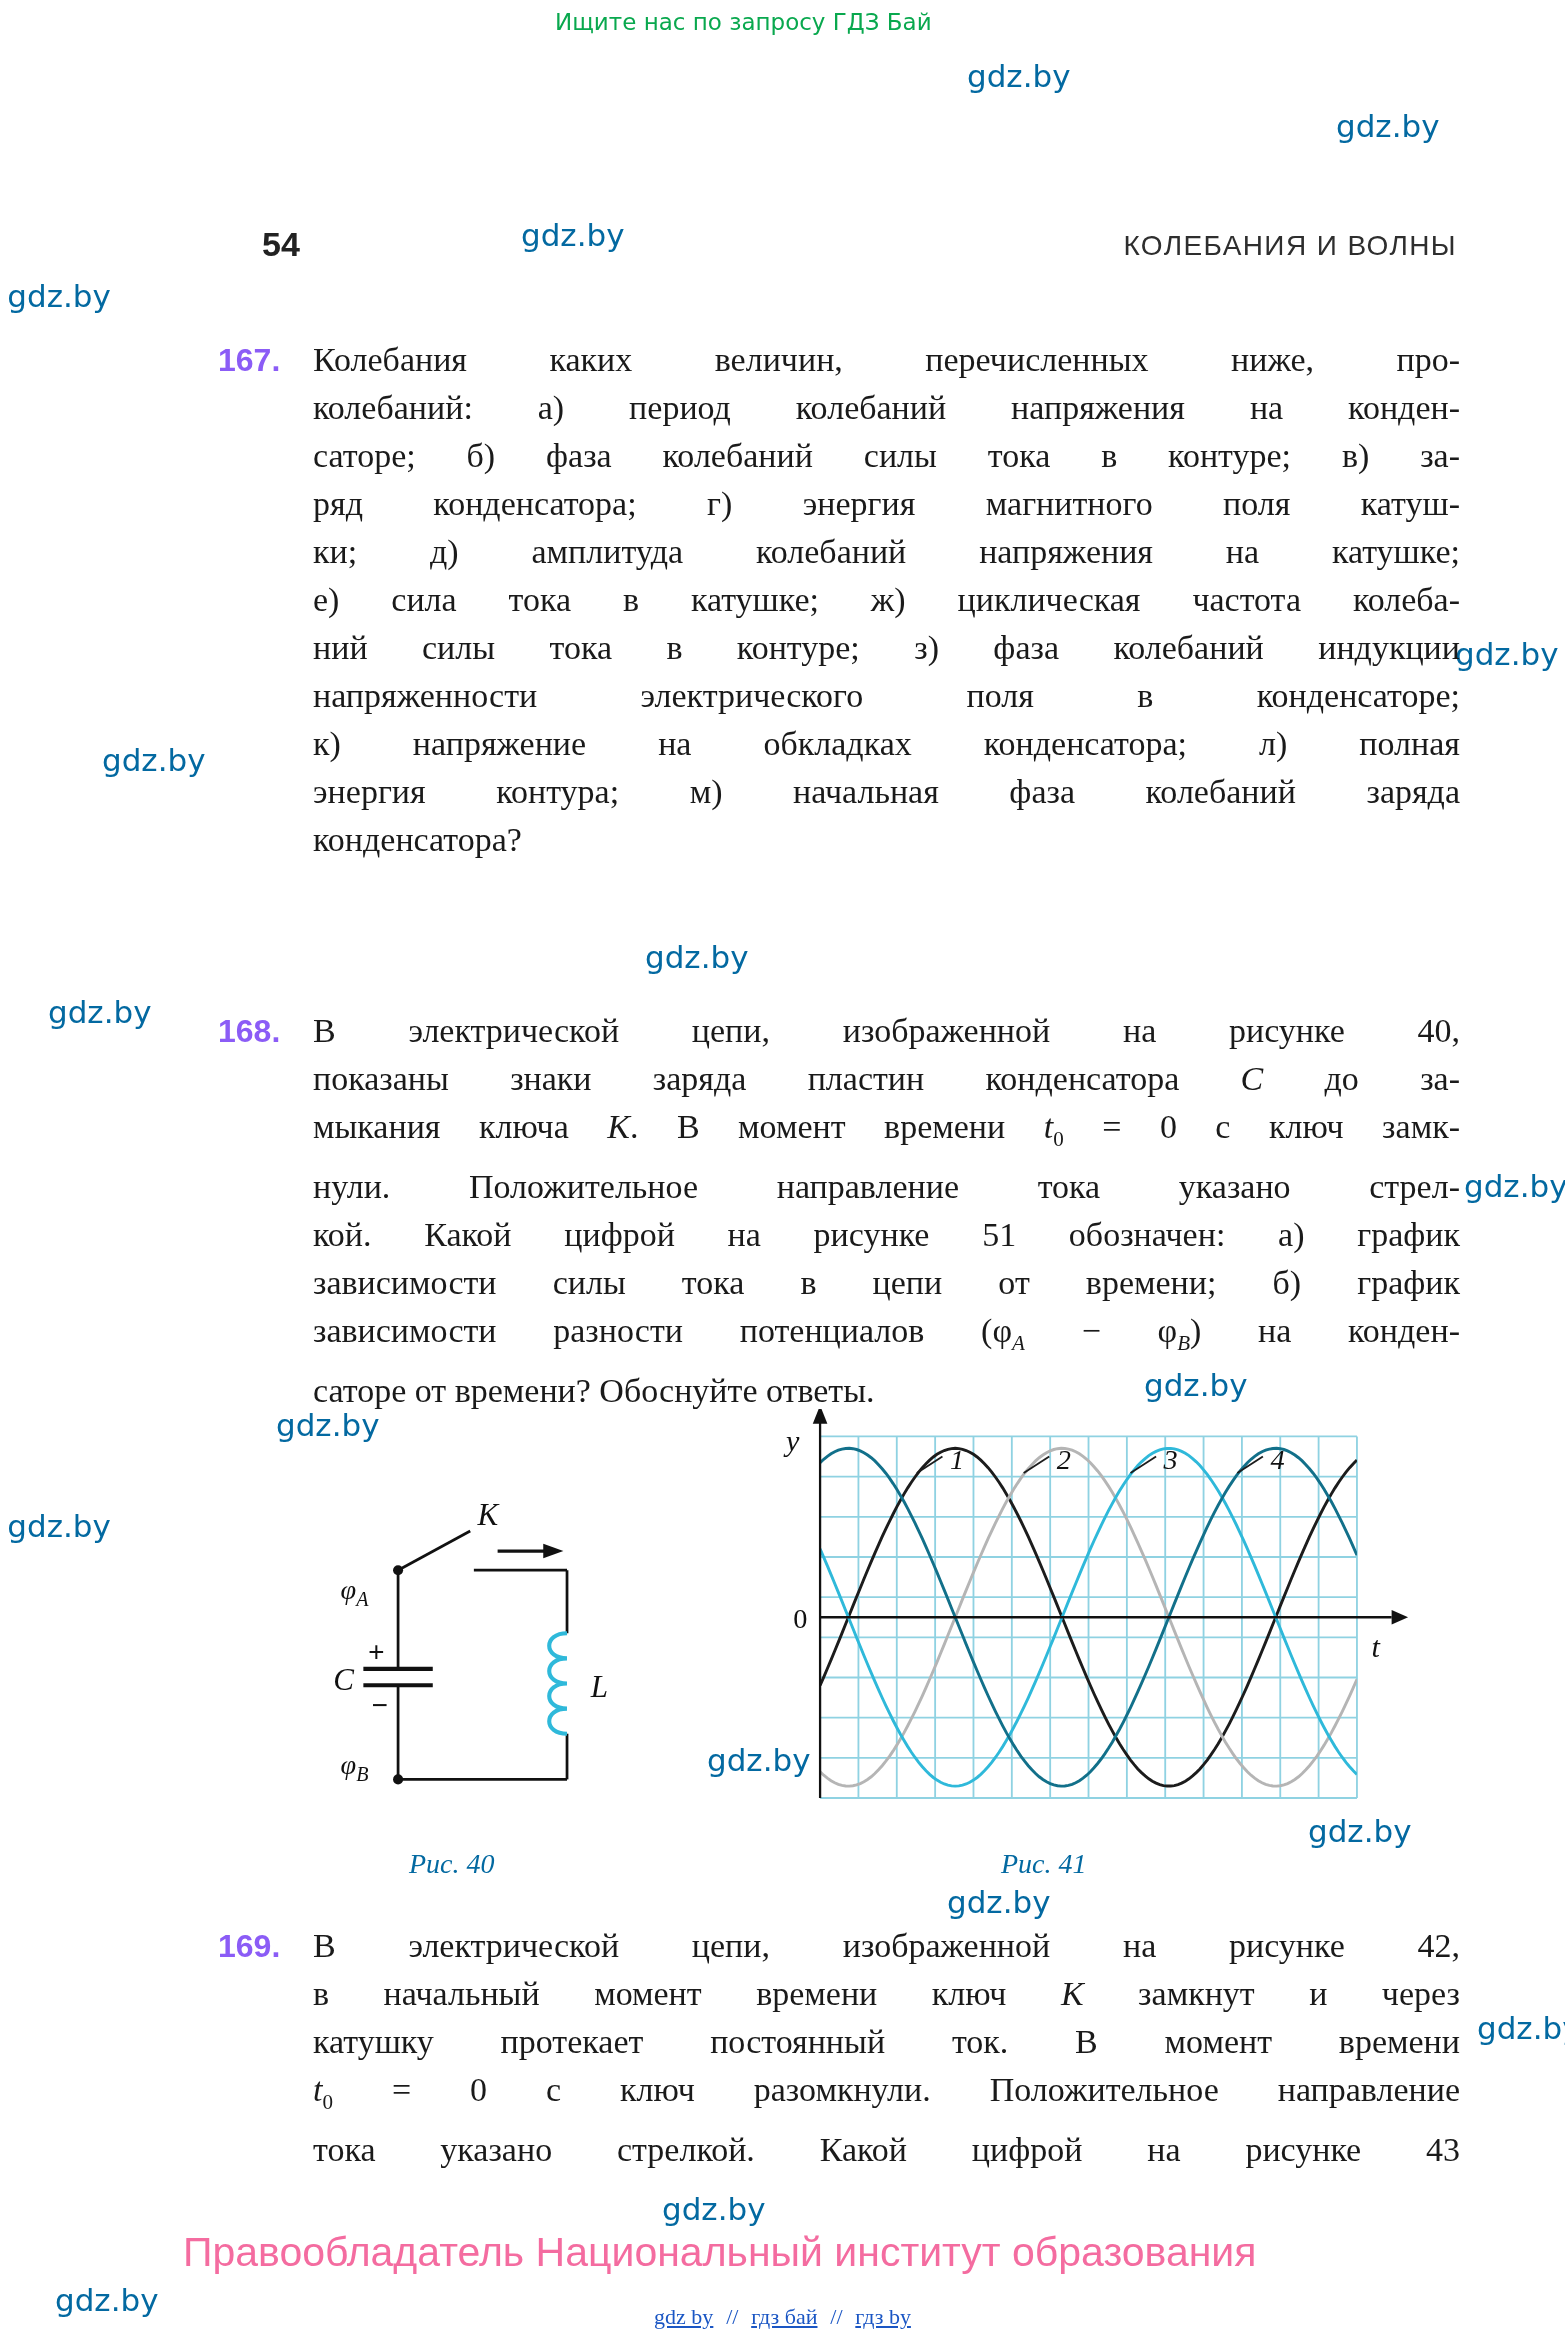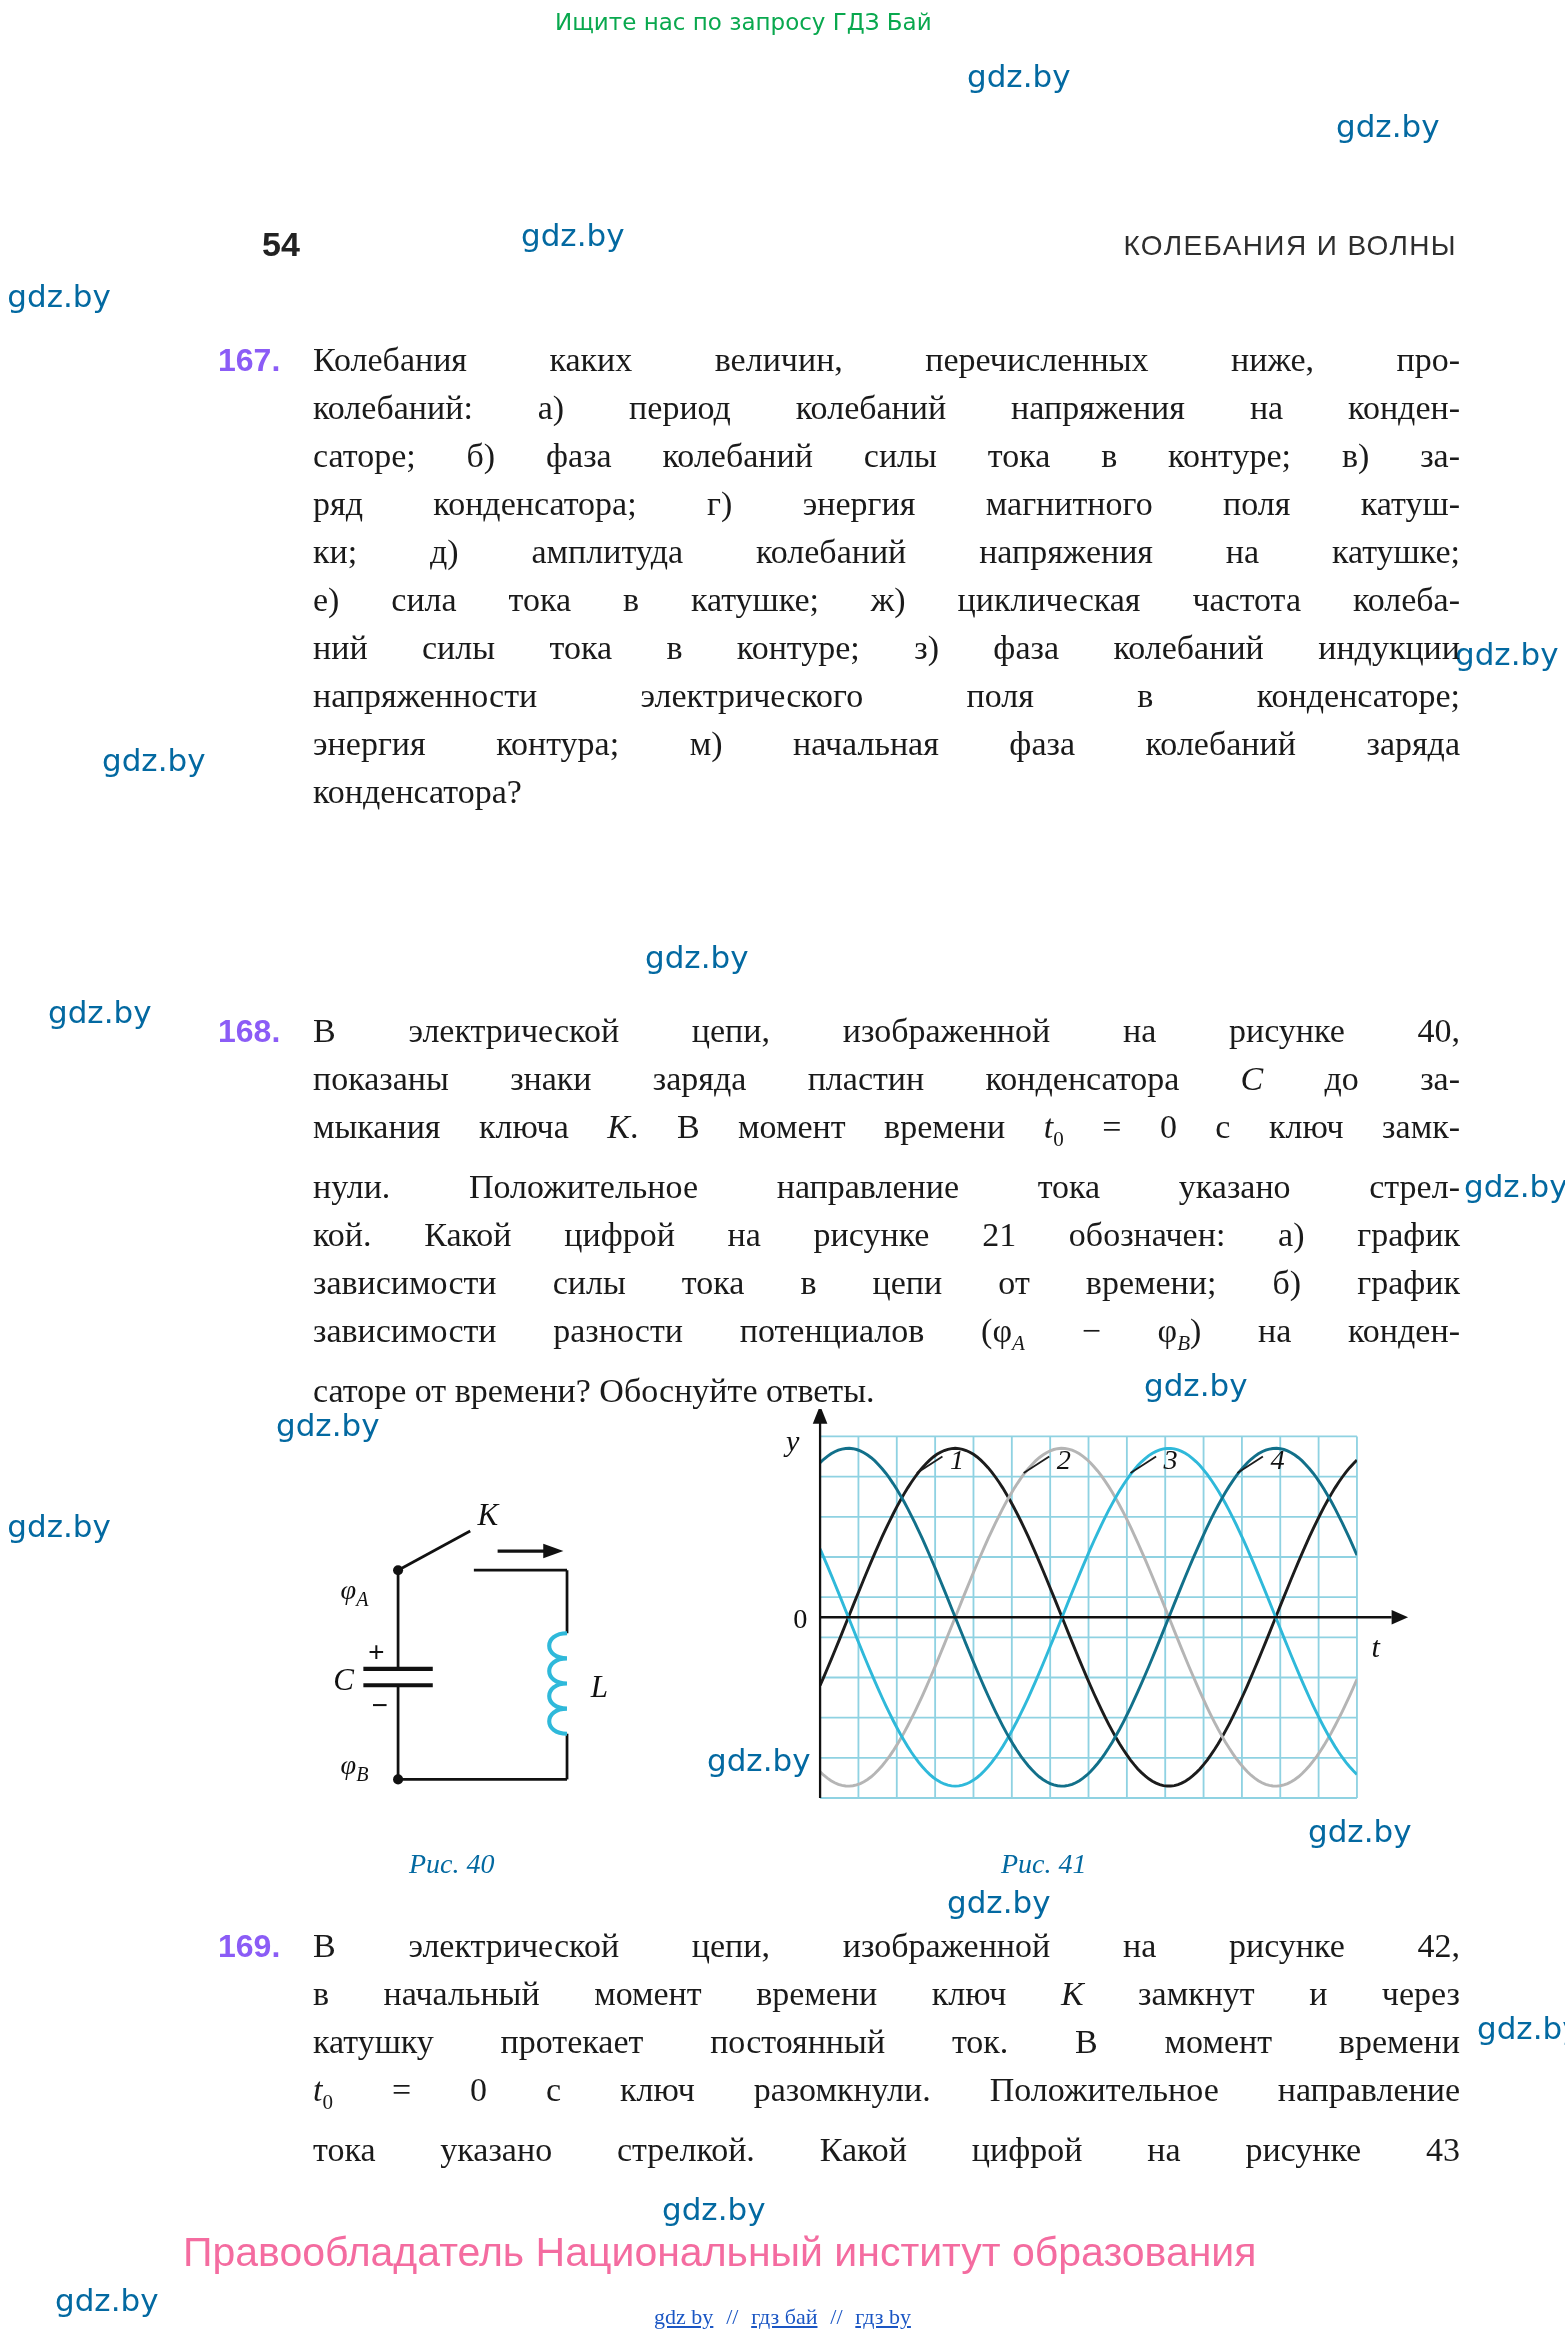--- a/index.html
+++ b/index.html
@@ -102,33 +102,34 @@
   <span class="pnum">167.</span>
   <div class="ptext">
       <div class="tline">Колебания каких величин, перечисленных ниже, про-</div>
       <div class="tline">колебаний: а) период колебаний напряжения на конден-</div>
       <div class="tline">саторе; б) фаза колебаний силы тока в контуре; в) за-</div>
       <div class="tline">ряд конденсатора; г) энергия магнитного поля катуш-</div>
       <div class="tline">ки; д) амплитуда колебаний напряжения на катушке;</div>
       <div class="tline">е) сила тока в катушке; ж) циклическая частота колеба-</div>
       <div class="tline">ний силы тока в контуре; з) фаза колебаний индукции</div>
       <div class="tline">напряженности электрического поля в конденсаторе;</div>
+      <div class="tline">к) напряжение на обкладках конденсатора; л) полная</div>
       <div class="tline">энергия контура; м) начальная фаза колебаний заряда</div>
       <div class="tline endline">конденсатора?</div>
     </div>
 </section>
 
 <section class="problem" style="top:1007px">
   <span class="pnum">168.</span>
   <div class="ptext">
       <div class="tline">В электрической цепи, изображенной на рисунке 40,</div>
       <div class="tline">показаны знаки заряда пластин конденсатора <i>C</i> до за-</div>
       <div class="tline">мыкания ключа <i>K</i>. В момент времени <i>t</i><sub>0</sub> = 0 с ключ замк-</div>
       <div class="tline">нули. Положительное направление тока указано стрел-</div>
-      <div class="tline">кой. Какой цифрой на рисунке 21 обозначен: а) график</div>
+      <div class="tline">кой. Какой цифрой на рисунке 51 обозначен: а) график</div>
       <div class="tline">зависимости силы тока в цепи от времени; б) график</div>
       <div class="tline">зависимости разности потенциалов (φ<sub><i>A</i></sub> − φ<sub><i>B</i></sub>) на конден-</div>
       <div class="tline endline">саторе от времени? Обоснуйте ответы.</div>
     </div>
 </section>
 
 <svg width="320" height="358" viewBox="0 0 350 392" style="left:302px;top:1478px">
   <g stroke="#111" stroke-width="3" fill="none">
     <line x1="188" y1="101" x2="290" y2="101"></line>
     <line x1="105" y1="101" x2="184" y2="58"></line>

